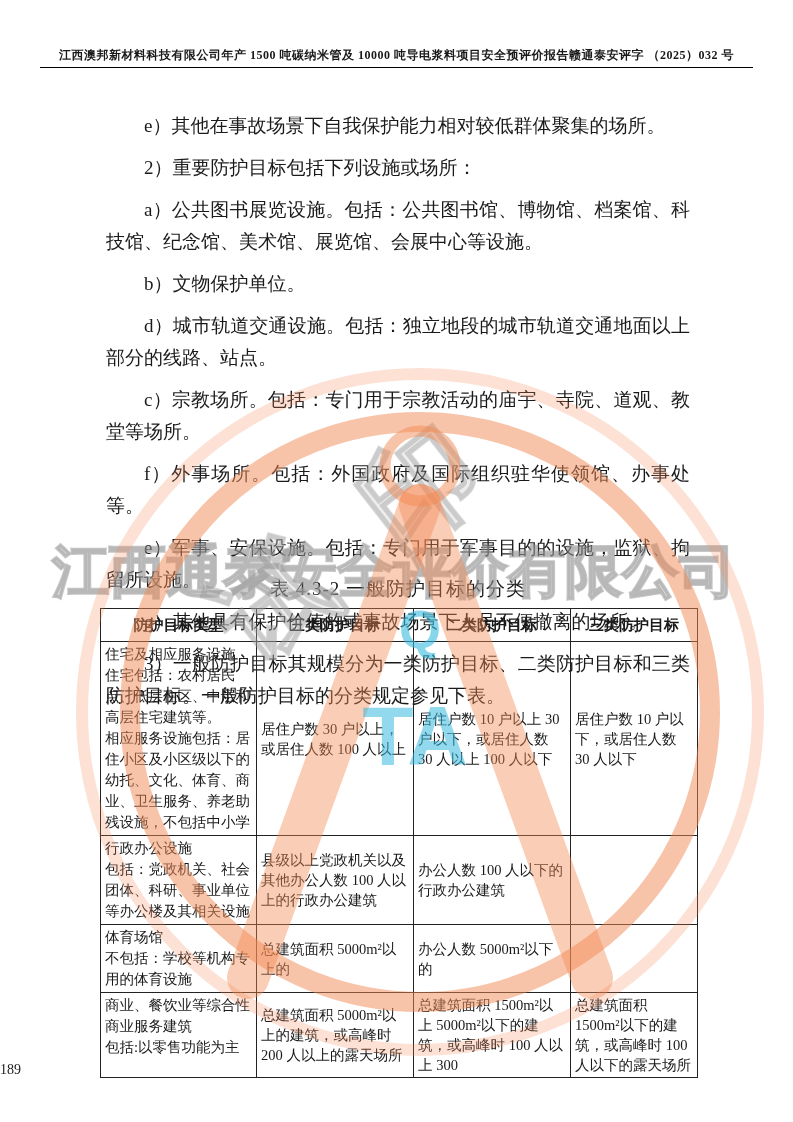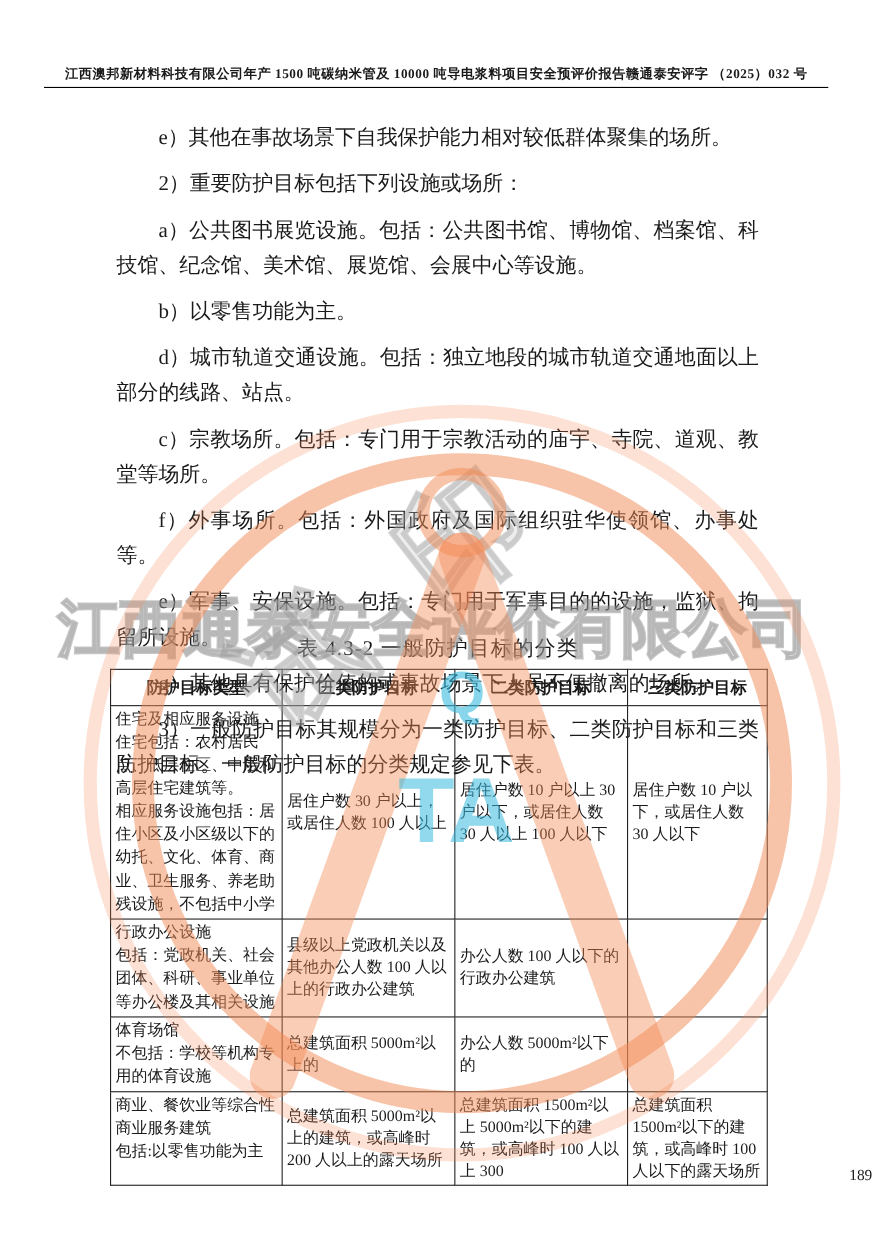--- a/index.html
+++ b/index.html
@@ -5,21 +5,21 @@
   html,body{margin:0;padding:0;background:#e8e8e8;}
   .page{
     position:relative; width:793px; height:1122px; margin:0 auto;
     background:#ffffff; overflow:hidden;
     font-family:"Liberation Serif","DejaVu Serif",serif; color:#1a1a1a;
   }
   
   .doc-header{
     position:absolute; left:40px; top:47px; width:713px;
     font-size:12px; font-weight:bold; text-align:center; letter-spacing:0.5px;
-    padding-bottom:3px; border-bottom:1.5px solid #000; white-space:nowrap;margin-top:12px;
+    padding-bottom:3px; border-bottom:1.5px solid #000; white-space:nowrap;
   }
   
   .doc-body{
     position:absolute; left:96px; top:100px; width:604px;
     font-size:19px; line-height:32px; text-align:justify;
   }
   .doc-body p{ margin:10px; text-indent:2em; }
   
   .tbl-caption{
     position:absolute; left:96px; top:576px; width:604px;
@@ -39,21 +39,21 @@
   .cls-table th{
     font-weight:bold; text-align:center; height:28px; font-size:15px;
   }
   .cls-table td div{ white-space:pre-line; line-height:20px; }
   .cls-table td.c-first{ vertical-align:top; text-align:left; }
   .cls-table td.c-first div{ line-height:21px; }
   tr.r1{ height:191px; } tr.r2{ height:81px; } tr.r3{ height:64px; } tr.r4{ height:81px; }
   
   .page-number{
     position:absolute; left:0; top:1062px; width:100%;
-    text-align:right; font-size:14px;
+    text-align:left; font-size:14px;
   }
   
   .wm-layer{ position:absolute; inset:0; pointer-events:none; }
   .wm-company{
     position:absolute; left:52px; top:534px; white-space:nowrap;
     font-size:57px; font-weight:bold; letter-spacing:0px;
     color:rgba(175,175,175,0.35);
     -webkit-text-stroke:2px rgba(130,130,130,0.45);
   }
   .wm-diagonal{
@@ -71,21 +71,21 @@
 <div class="page">
 
   <div class="doc-header">
     <span>江西澳邦新材料科技有限公司年产 1500 吨碳纳米管及 10000 吨导电浆料项目安全预评价报告赣通泰安评字 （2025）032 号</span>
   </div>
 
   <div class="doc-body">
     <p>e）其他在事故场景下自我保护能力相对较低群体聚集的场所。</p>
     <p>2）重要防护目标包括下列设施或场所：</p>
     <p>a）公共图书展览设施。包括：公共图书馆、博物馆、档案馆、科技馆、纪念馆、美术馆、展览馆、会展中心等设施。</p>
-    <p>b）以零售功能为主。</p>
+    <p>b）文物保护单位。</p>
     <p>d）城市轨道交通设施。包括：独立地段的城市轨道交通地面以上部分的线路、站点。</p>
     <p>c）宗教场所。包括：专门用于宗教活动的庙宇、寺院、道观、教堂等场所。</p>
     <p>f）外事场所。包括：外国政府及国际组织驻华使领馆、办事处等。</p>
     <p>e）军事、安保设施。包括：专门用于军事目的的设施，监狱、拘留所设施。</p>
     <p>g）其他具有保护价值的或事故场景下人员不便撤离的场所。</p>
     <p>3）一般防护目标其规模分为一类防护目标、二类防护目标和三类防护目标。一般防护目标的分类规定参见下表。</p>
   </div>
 
   <div class="tbl-caption">表 4.3-2  一般防护目标的分类</div>
 

